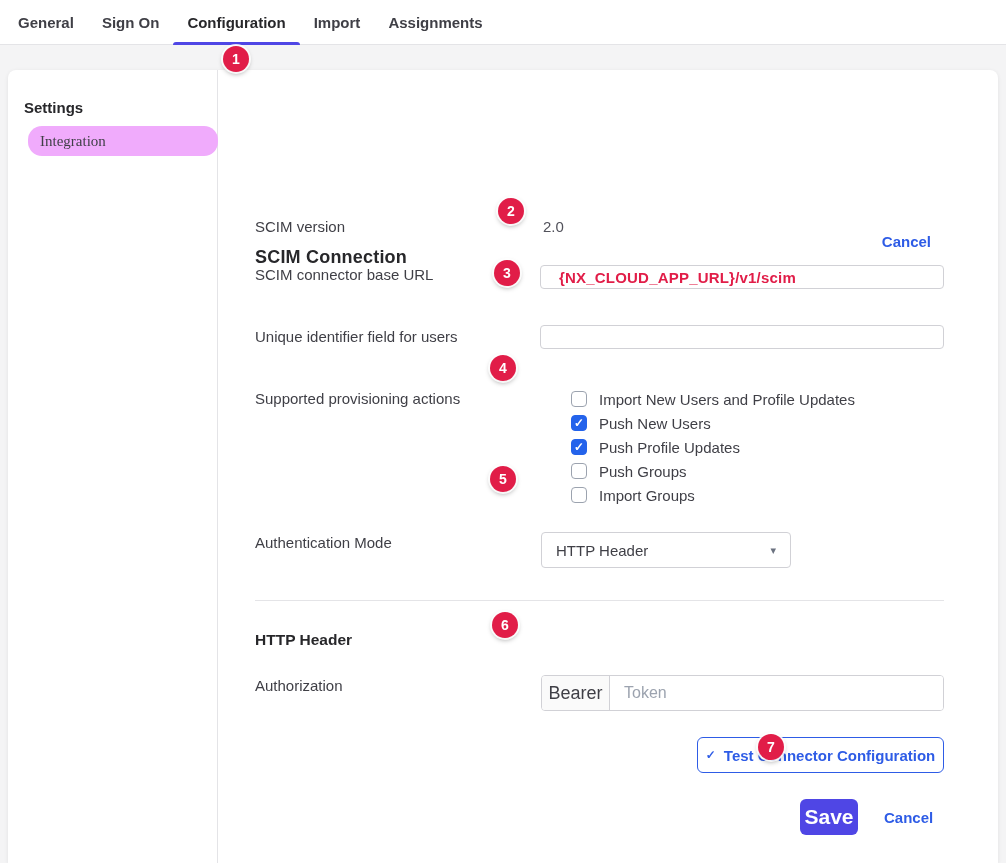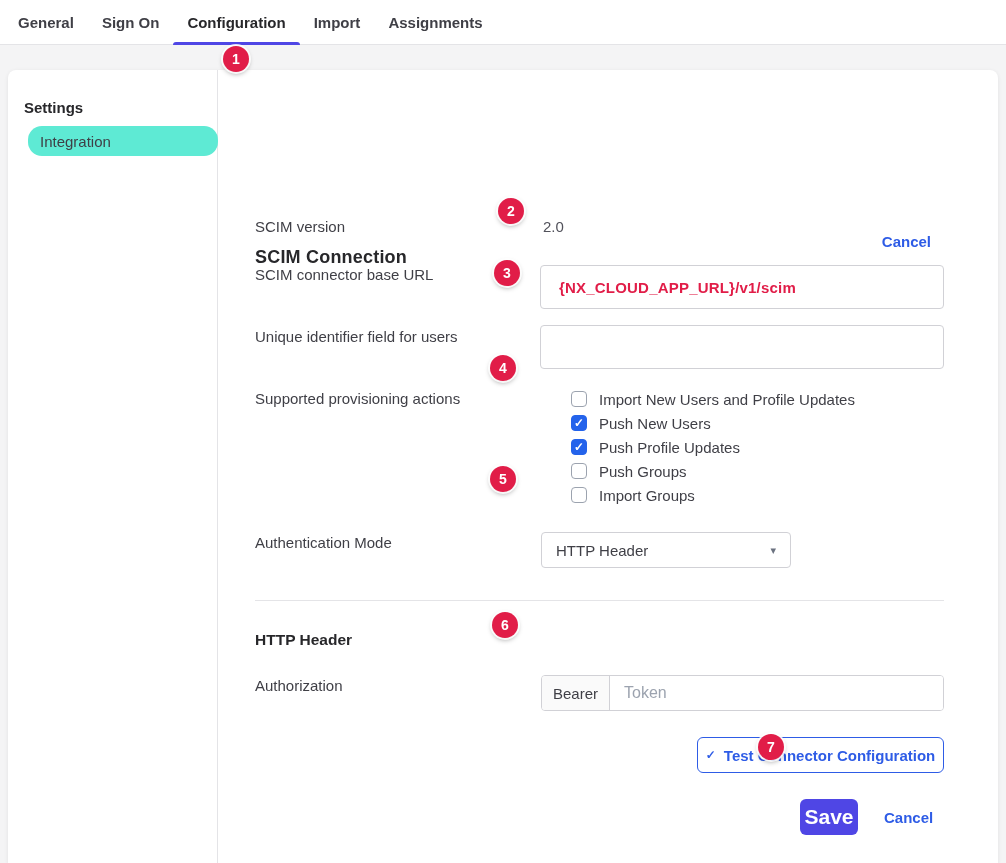--- a/index.html
+++ b/index.html
@@ -52,39 +52,39 @@
   }
   .sidebar-heading {
     position:absolute; left:16px; top:28px; font-size:15px; font-weight:600;
     color:#27272a; line-height:20px;
   }
   .sidebar-item {
     position:absolute; left:20px; top:56px; width:190px; height:30px;
     display:flex; align-items:center; padding-left:12px;
     font-size:15px; color:#3f3f46; cursor:pointer;
   }
-  .sidebar-item.selected { background:#5eead4; border-radius:14px; }
+  .sidebar-item.selected { background:#f0abfc; border-radius:14px;font-family:Liberation Serif, serif; }
 
   
   .form-title {
     position:absolute; left:247px; top:160px; font-size:18px; font-weight:700;
     color:#27272a; line-height:24px; letter-spacing:.2px;margin-top:15px;
   }
   .link {
     color:#2e5ce6; font-size:15px; font-weight:700; cursor:pointer;
     text-decoration:none; background:none; border:none;
     font-family:"Liberation Sans", sans-serif;
   }
   .cancel-top { position:absolute; right:67px; top:163px; }
 
   .field-label { position:absolute; left:247px; font-size:15px; color:#3f3f46; line-height:20px; }
   .field-value { position:absolute; left:535px; font-size:15px; color:#52525b; line-height:20px; }
 
   .text-input {
-    position:absolute; left:532px; width:404px; height:44px;
+    position:absolute; left:532px; width:404px; height:24px;
     border:1px solid #d1d1d6; border-radius:4px; background:#fff;
     font-family:"Liberation Sans", sans-serif; font-size:15px; color:#3f3f46;
     padding:0 14px; outline:none;
   }
   .text-input.red { color:#e11d48; font-weight:700; padding-left:18px; letter-spacing:.2px; }
 
   
   .checkbox-group { position:absolute; left:533px; top:317px; }
   .checkbox-row { display:flex; align-items:center; height:24px; cursor:default;margin-left:30px; }
   .checkbox {
@@ -116,21 +116,21 @@
 
   
   .auth-group {
     position:absolute; left:533px; top:605px; width:403px; height:36px;
     border:1px solid #d1d1d6; border-radius:4px; display:flex; overflow:hidden;
     background:#fff;
   }
   .auth-prefix {
     width:68px; border-right:1px solid #d1d1d6; background:#fafafa;
     display:flex; align-items:center; justify-content:center;
-    font-size:15px; color:#3f3f46;
+    font-size:18px; color:#3f3f46;
   }
   .auth-input {
     flex:1; border:none; outline:none; padding:0 14px; font-size:16px;
     color:#a21caf; font-family:"Liberation Sans", sans-serif;
   }
   .auth-input::placeholder { color:#9ca3af; }
   .text-input::placeholder { color:#9ca3af; }
 
   
   .test-btn {

